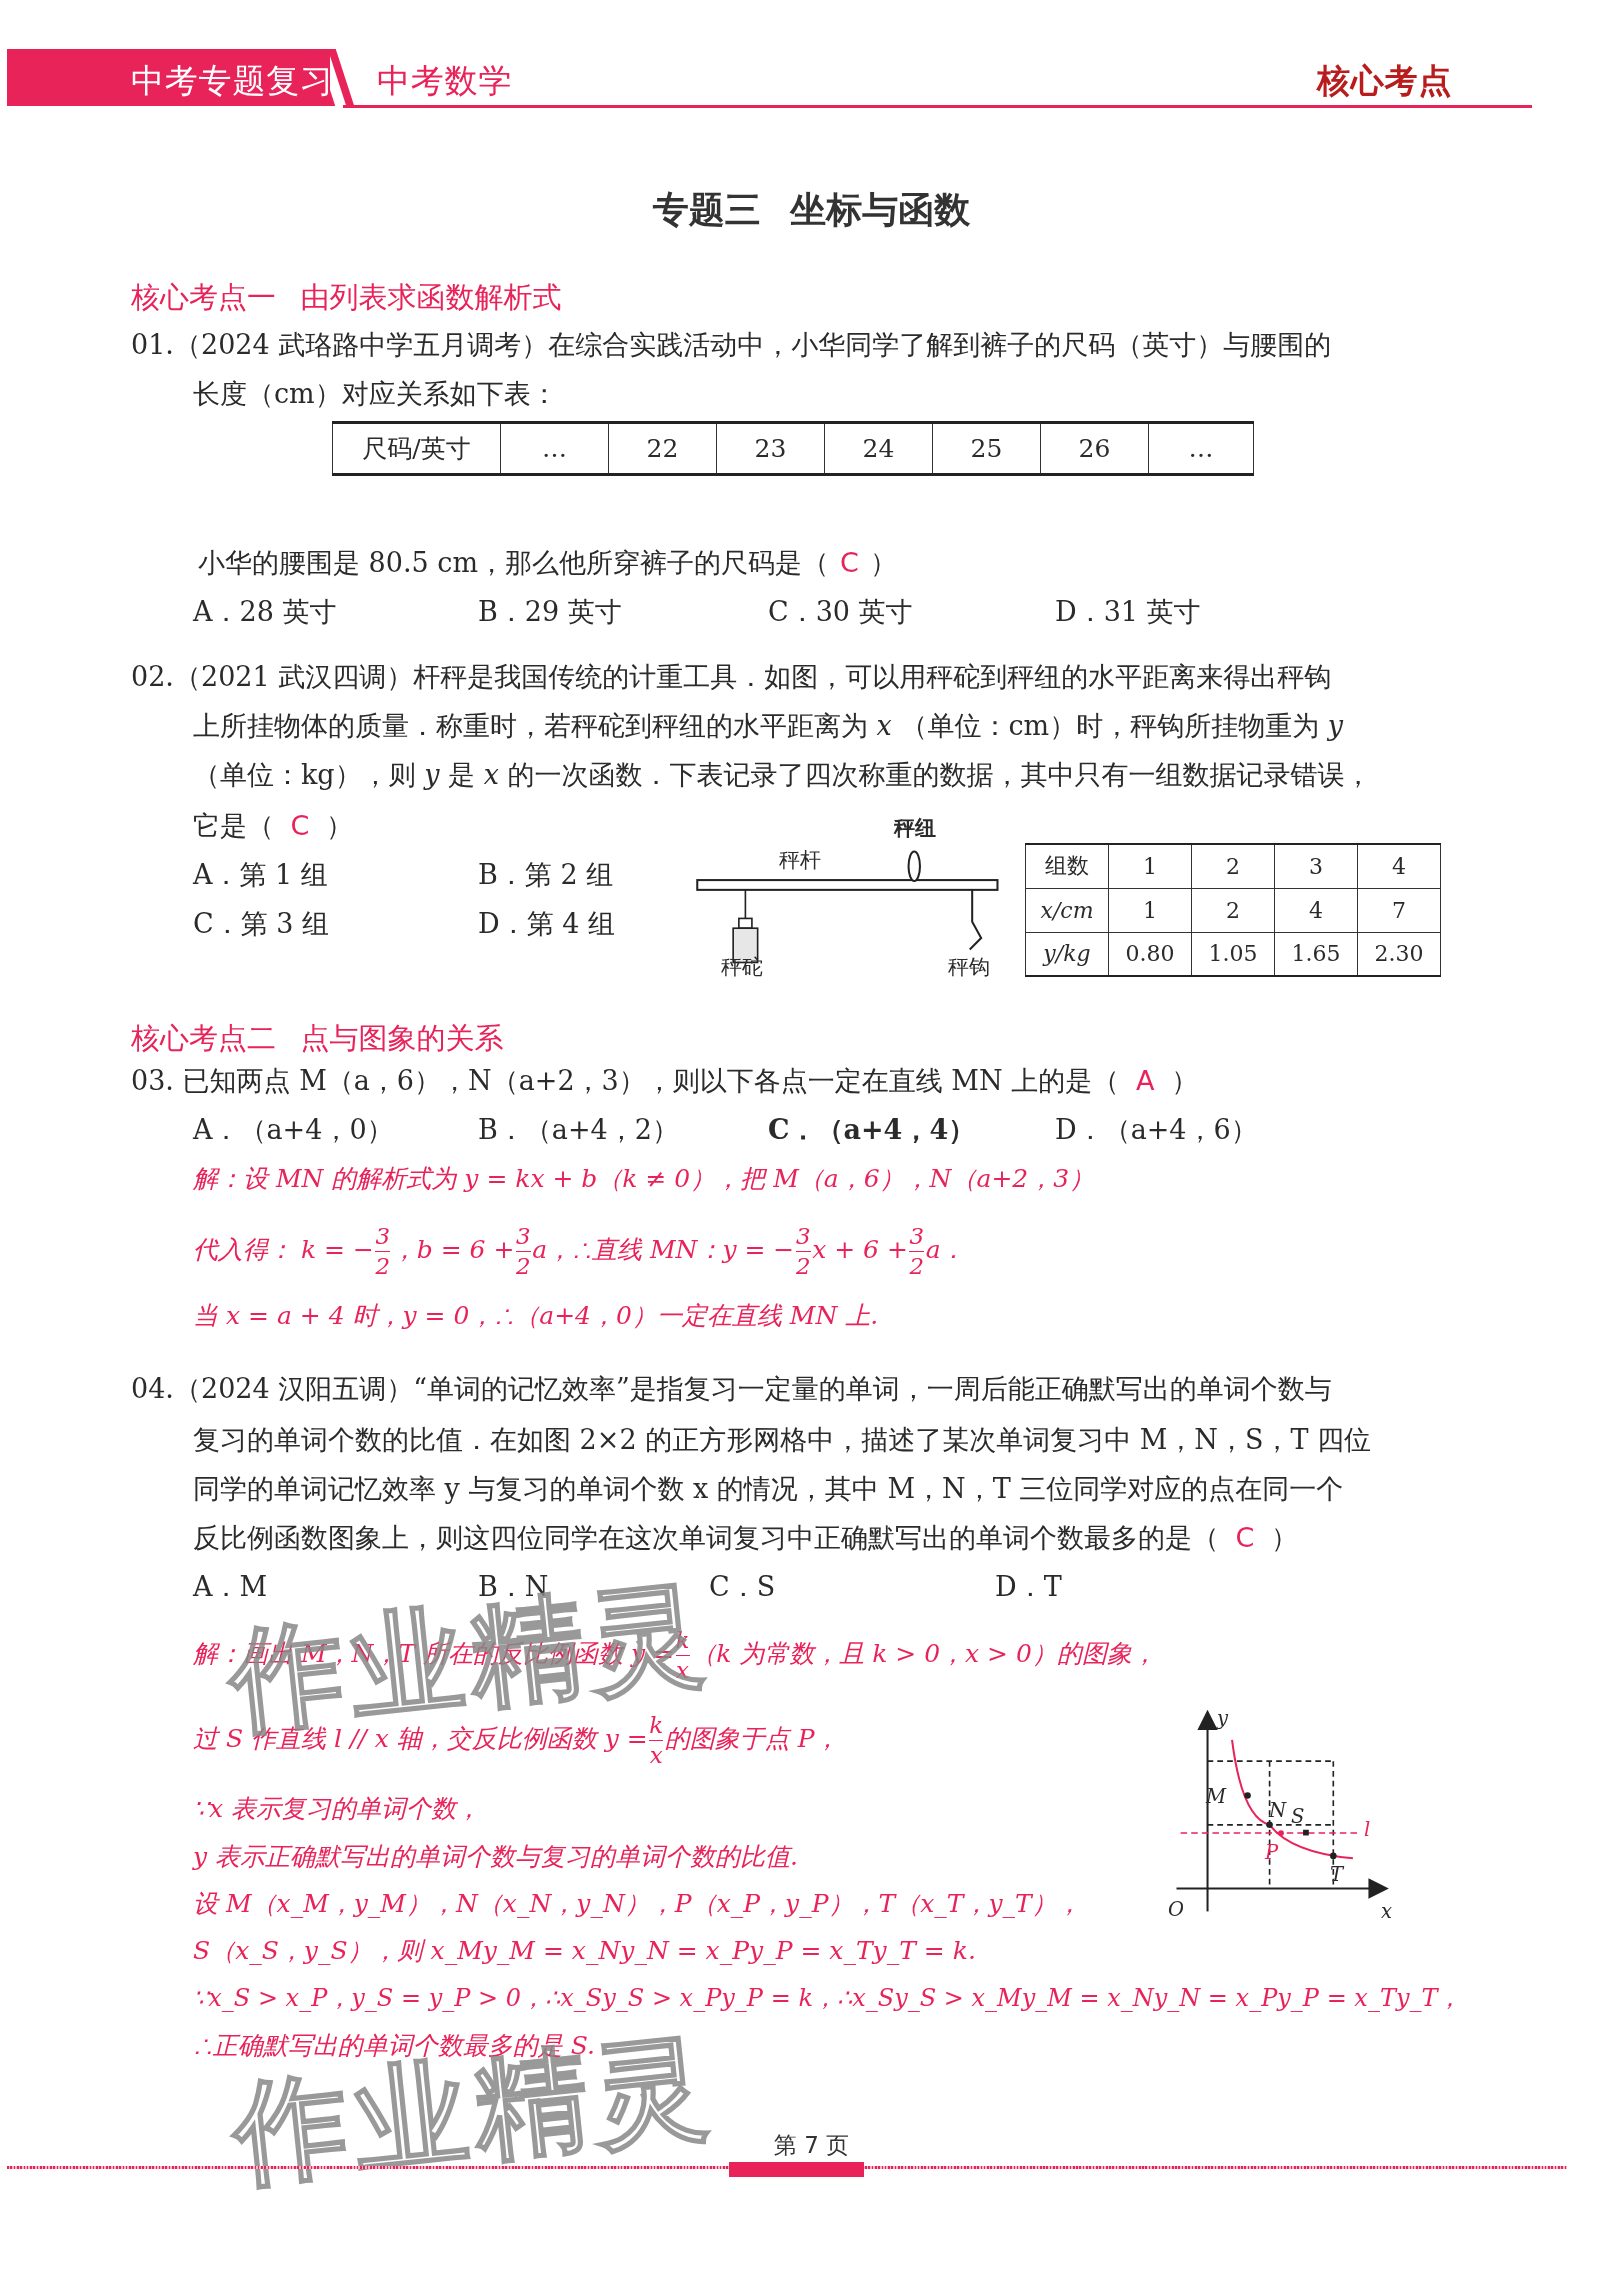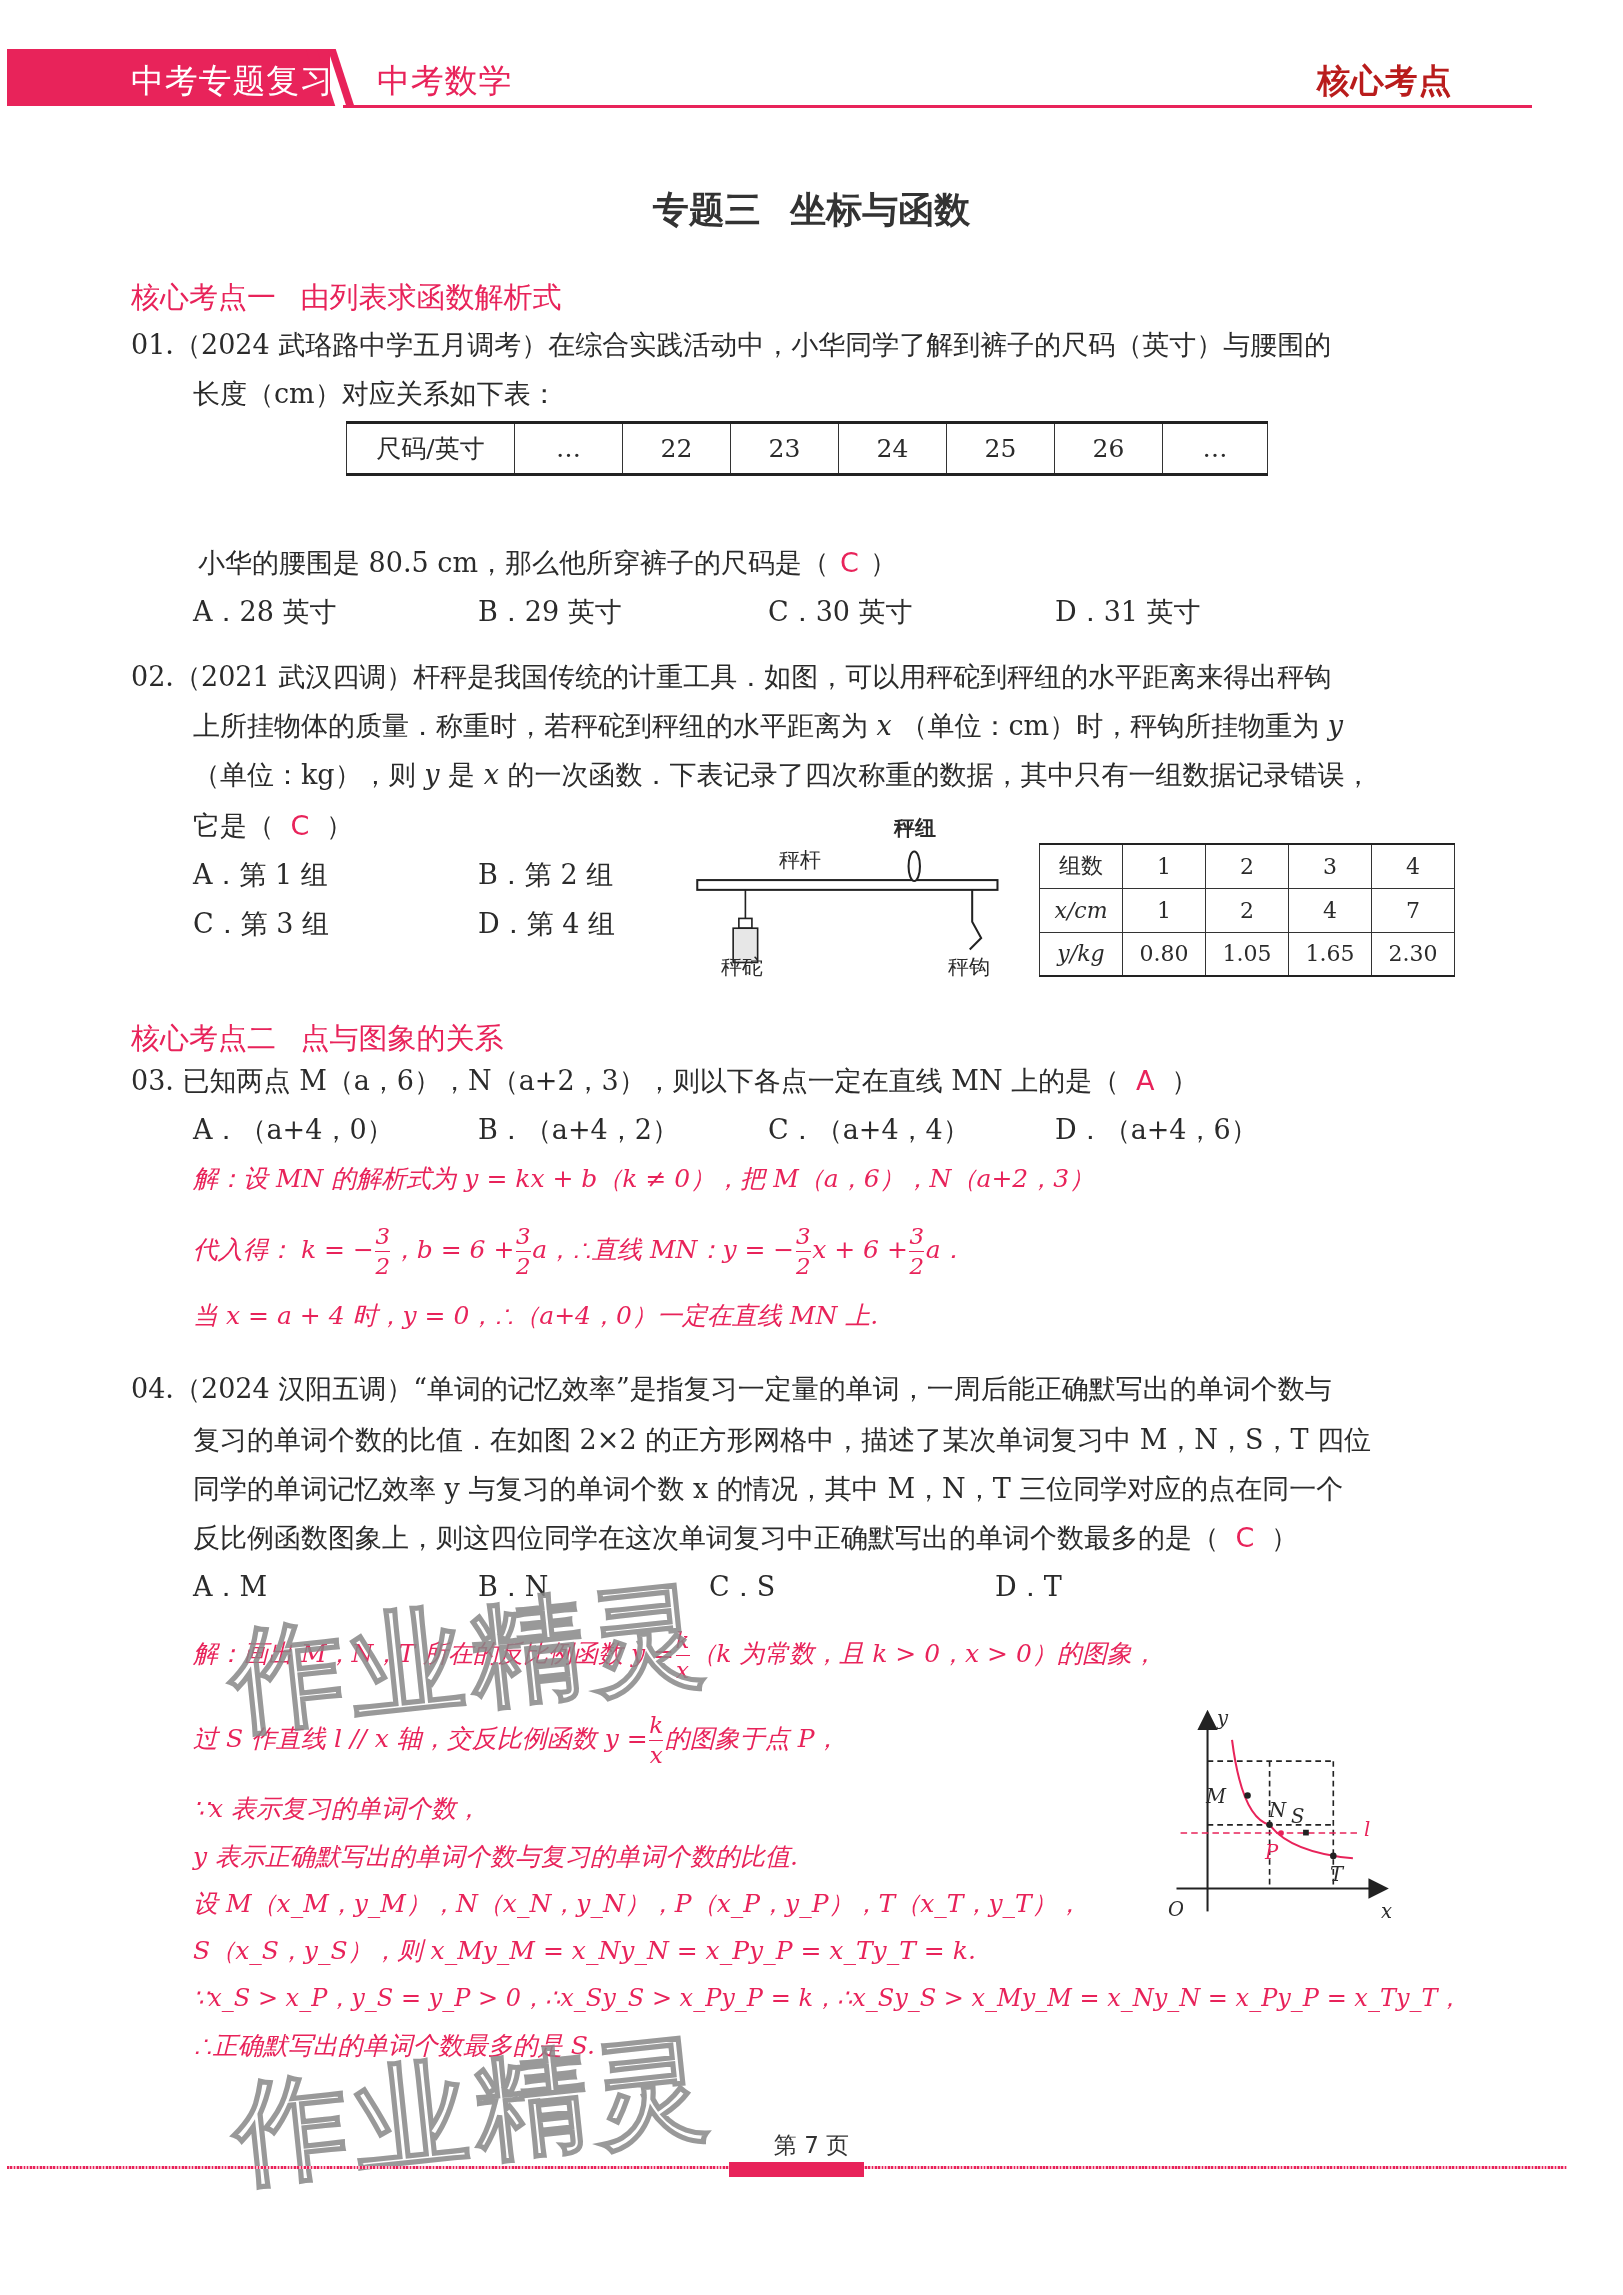--- a/index.html
+++ b/index.html
@@ -23,21 +23,21 @@
   .section-heading { position: absolute; left: 131px; font-family: "DejaVu Sans", sans-serif; font-size: 29px; color: #e8235a; }
   .section-heading .sp { display: inline-block; width: 24.5px; }
 
   .line { position: absolute; font-size: 27px; line-height: 33px; white-space: nowrap; color: #2b2b2b; }
   .ans { color: #e8235a; font-family: "DejaVu Sans", sans-serif; }
   .red { color: #e8235a; font-style: italic; }
   .opt { position: absolute; font-size: 27px; line-height: 33px; white-space: nowrap; }
   i { font-style: italic; }
 
   
-  table { border-collapse: collapse; position: absolute; margin-left: 14px; }
+  table { border-collapse: collapse; position: absolute; }
   .t1 { left: 332px; top: 421px; border-top: 3.3px solid #222; border-bottom: 3.3px solid #222; }
   .t1 td { border: 1.6px solid #333; height: 52px; text-align: center; font-size: 25px; }
   .t1 tr:first-child td { border-top: none; }
   .t1 tr:last-child td { border-bottom: none; }
   .t1 td:first-child { border-left: 1.6px solid #333; }
   .t2 { left: 1025px; top: 843px; border-top: 2.5px solid #222; border-bottom: 2.5px solid #222; }
   .t2 td { border: 1.6px solid #333; height: 44px; text-align: center; font-size: 22px; }
 
   
   .page-num { position: absolute; left: 0; width: 1623px; top: 2130px; text-align: center; font-family: "DejaVu Sans", sans-serif; font-size: 23px; color: #333; }
@@ -155,21 +155,21 @@
 
 <div class="section-heading" style="top:1019px;">
   <span>核心考点二</span><span class="sp"></span><span>点与图象的关系</span>
 </div>
 
 <div class="line" style="left:131px; top:1064px;">
   <span>03.</span> <span>已知两点 M（a，6），N（a+2，3），则以下各点一定在直线 MN 上的是（</span><span style="display:inline-block;width:52px;text-align:center;" class="ans">A</span><span>）</span>
 </div>
 <div class="opt" style="left:193px; top:1113px;">A．（a+4，0）</div>
 <div class="opt" style="left:478px; top:1113px;">B．（a+4，2）</div>
-<div class="opt" style="left:768px; top:1113px;">C．（a+4，4）</div>
+<div class="opt" style="left:768px; top:1113px;font-weight:bold;">C．（a+4，4）</div>
 <div class="opt" style="left:1055px; top:1113px;">D．（a+4，6）</div>
 
 <div class="line red" style="left:193px; top:1162px; font-size:25px;">解：设 MN 的解析式为 y = kx + b（k ≠ 0），把 M（a，6），N（a+2，3）</div>
 <div class="line red" style="left:193px; top:1217px; font-size:25px; line-height:65px; height:65px;">
   <span>代入得：</span>
   <span>k = −</span><span class="frac"><span class="num">3</span><span class="bar"></span><span class="den">2</span></span><span>，b = 6 +</span><span class="frac"><span class="num">3</span><span class="bar"></span><span class="den">2</span></span><span>a，∴直线 MN：y = −</span><span class="frac"><span class="num">3</span><span class="bar"></span><span class="den">2</span></span><span>x + 6 +</span><span class="frac"><span class="num">3</span><span class="bar"></span><span class="den">2</span></span><span>a．</span>
 </div>
 <div class="line red" style="left:193px; top:1299px; font-size:25px;">当 x = a + 4 时，y = 0，∴（a+4，0）一定在直线 MN 上.</div>
 
 <div class="line" style="left:131px; top:1372px;">

